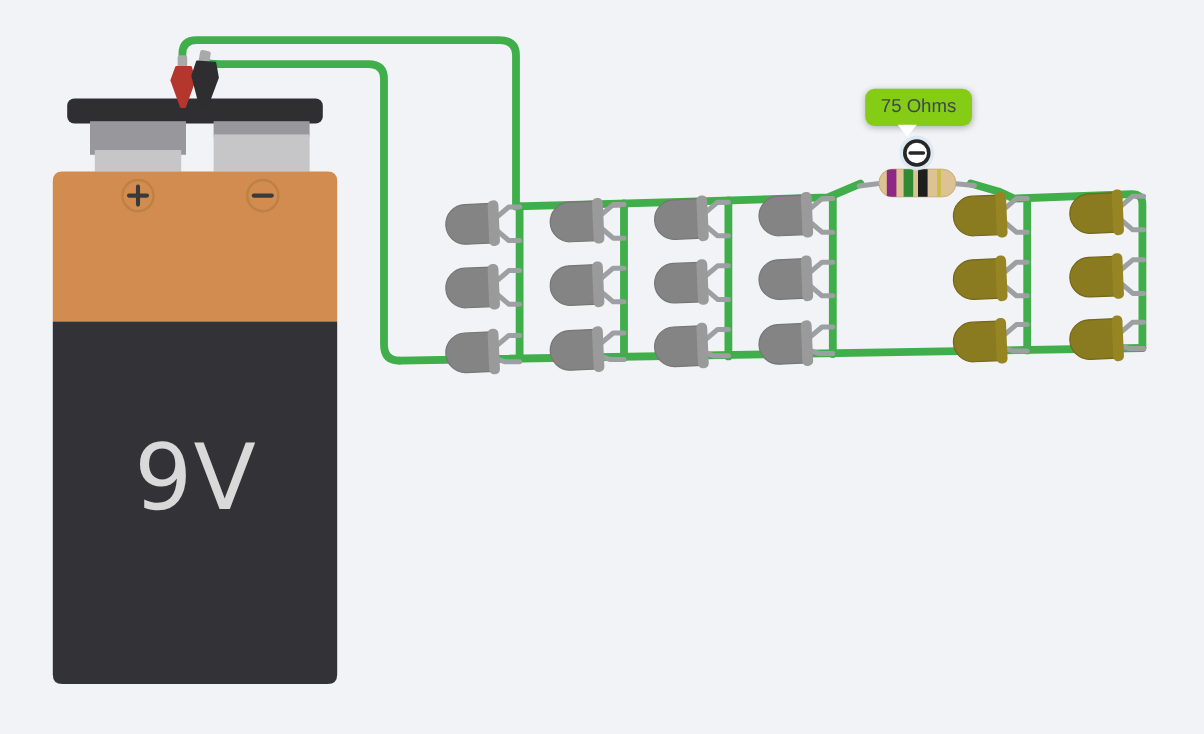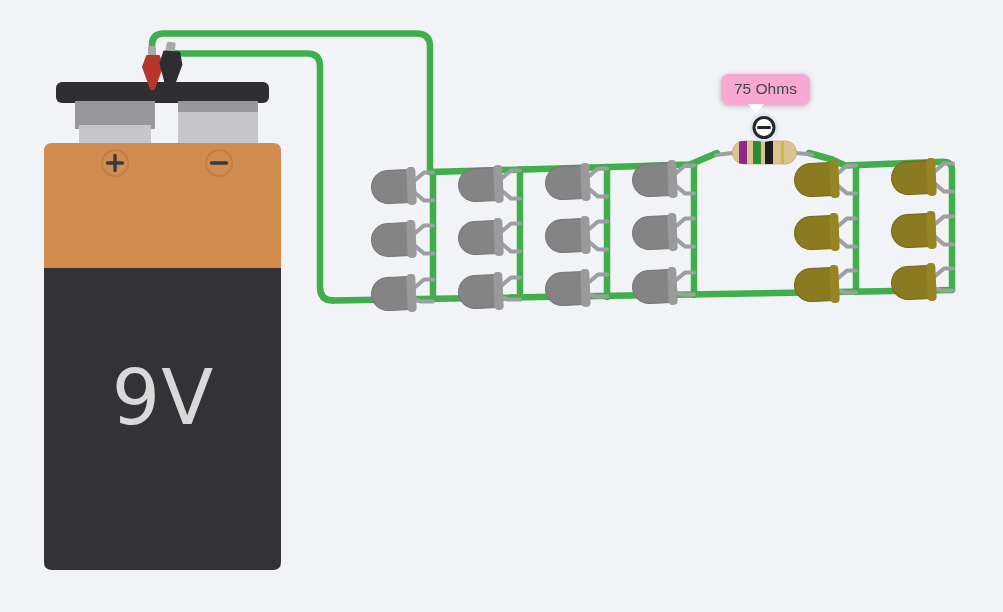--- a/index.html
+++ b/index.html
@@ -2,21 +2,21 @@
 <html><head>
 <meta charset="utf-8">
 <style>
   html,body{margin:0;padding:0;background:#f2f3f6;}
   .canvas{position:relative;width:1003px;height:612px;background:#f2f3f6;overflow:hidden;
           font-family:"Liberation Sans",sans-serif;}
   .canvas svg{position:absolute;left:0;top:0;}
   .wire{fill:none;stroke-width:6.5;stroke-linecap:round;stroke-linejoin:round;}
   .lead{fill:none;stroke-width:4.2;stroke-linecap:round;stroke-linejoin:round;}
   .battery-label{font-family:"DejaVu Sans",sans-serif;font-size:76px;letter-spacing:1px;}
-  .tooltip{position:absolute;left:721px;top:74px;background:#f9a8d4;border-radius:8px;
+  .tooltip{position:absolute;left:721px;top:74px;background:#84cc16;border-radius:8px;
            padding:6px 13px 7px 13px;font-size:15.5px;color:#3f4650;white-space:nowrap;
            box-shadow:0 1px 5px rgba(60,64,67,.35);}
   .tooltip::after{content:"";position:absolute;left:27px;bottom:-9px;width:0;height:0;
            border-left:8px solid transparent;border-right:8px solid transparent;
            border-top:10px solid #ffffff;}
 </style>
 </head>
 <body>
 
 <div class="canvas">

